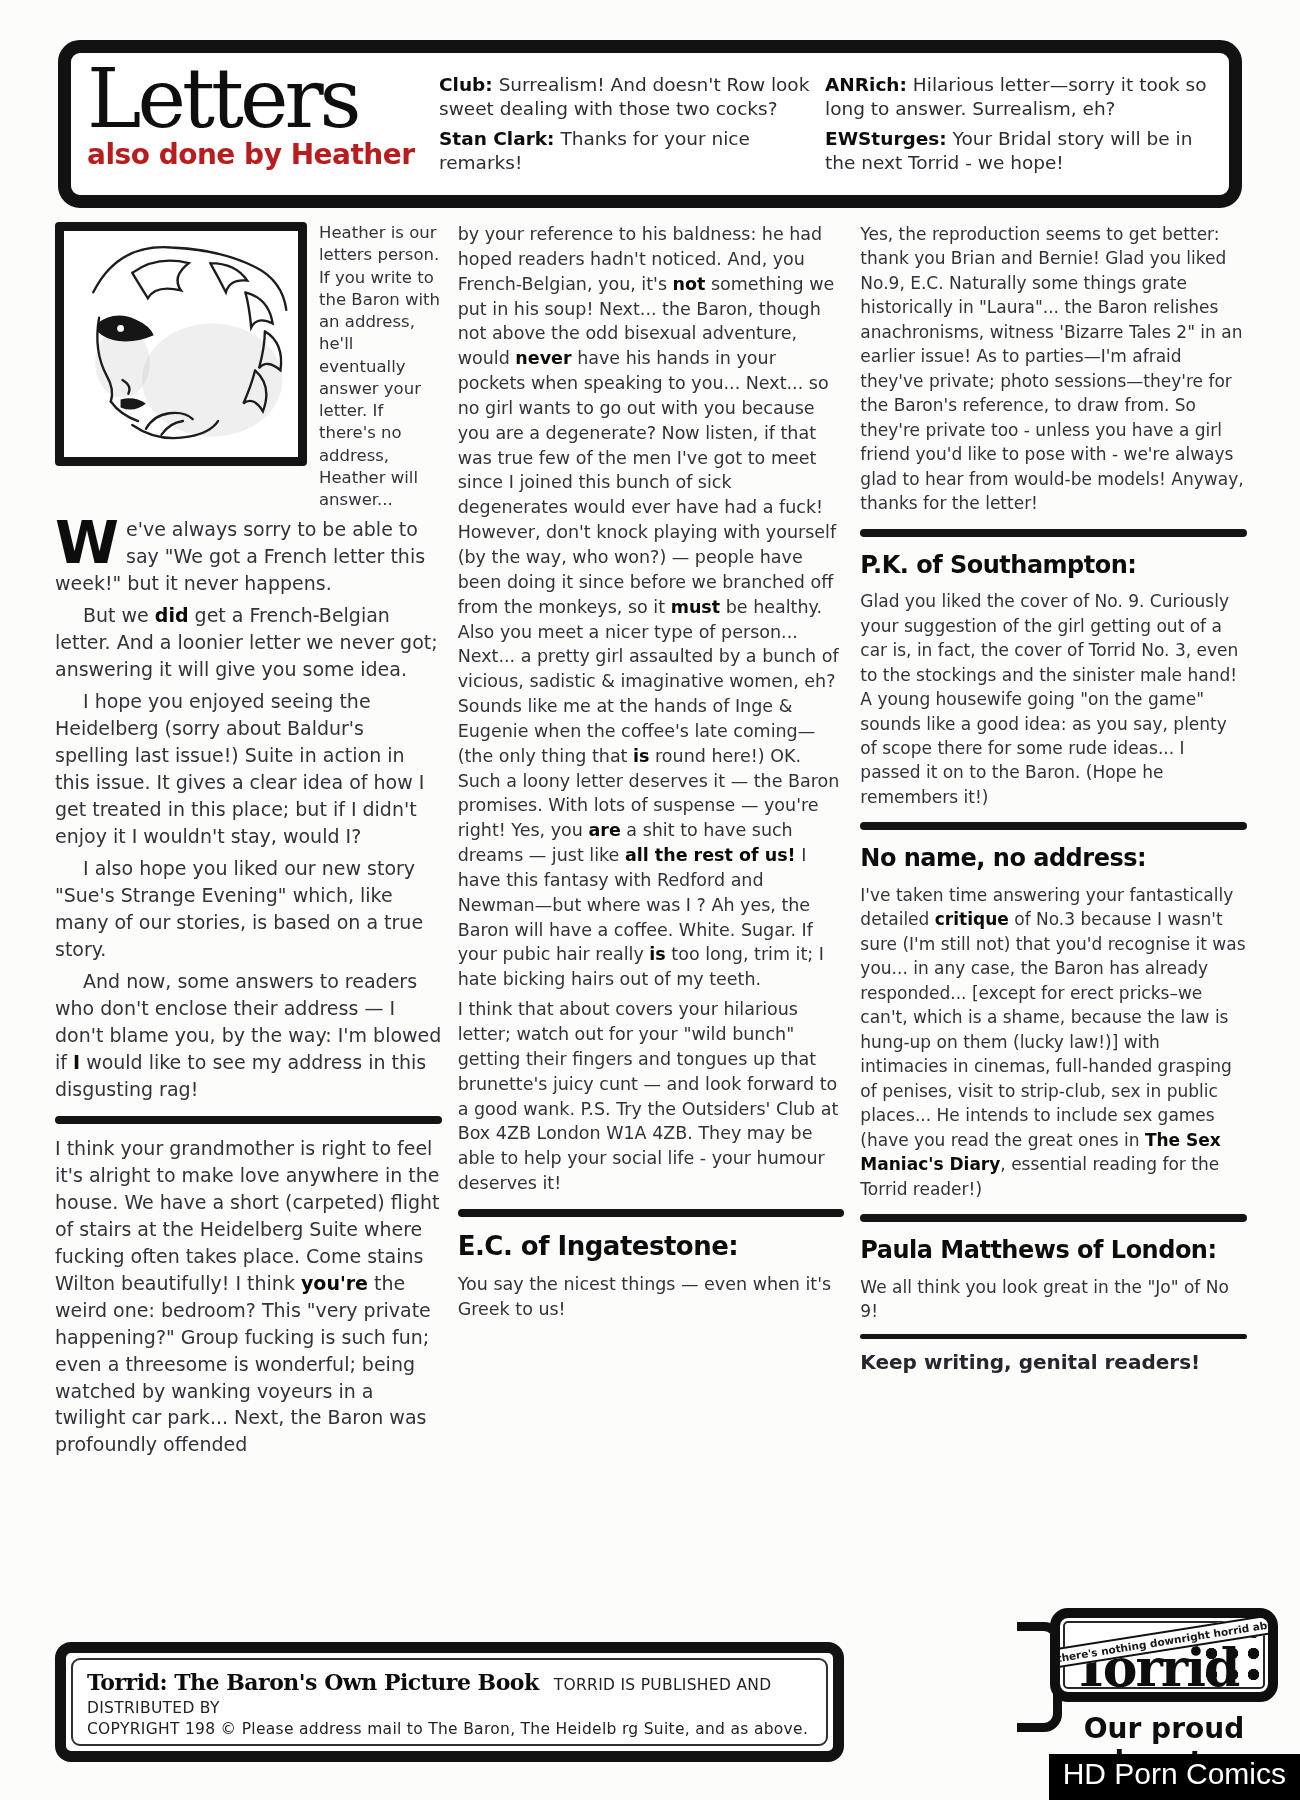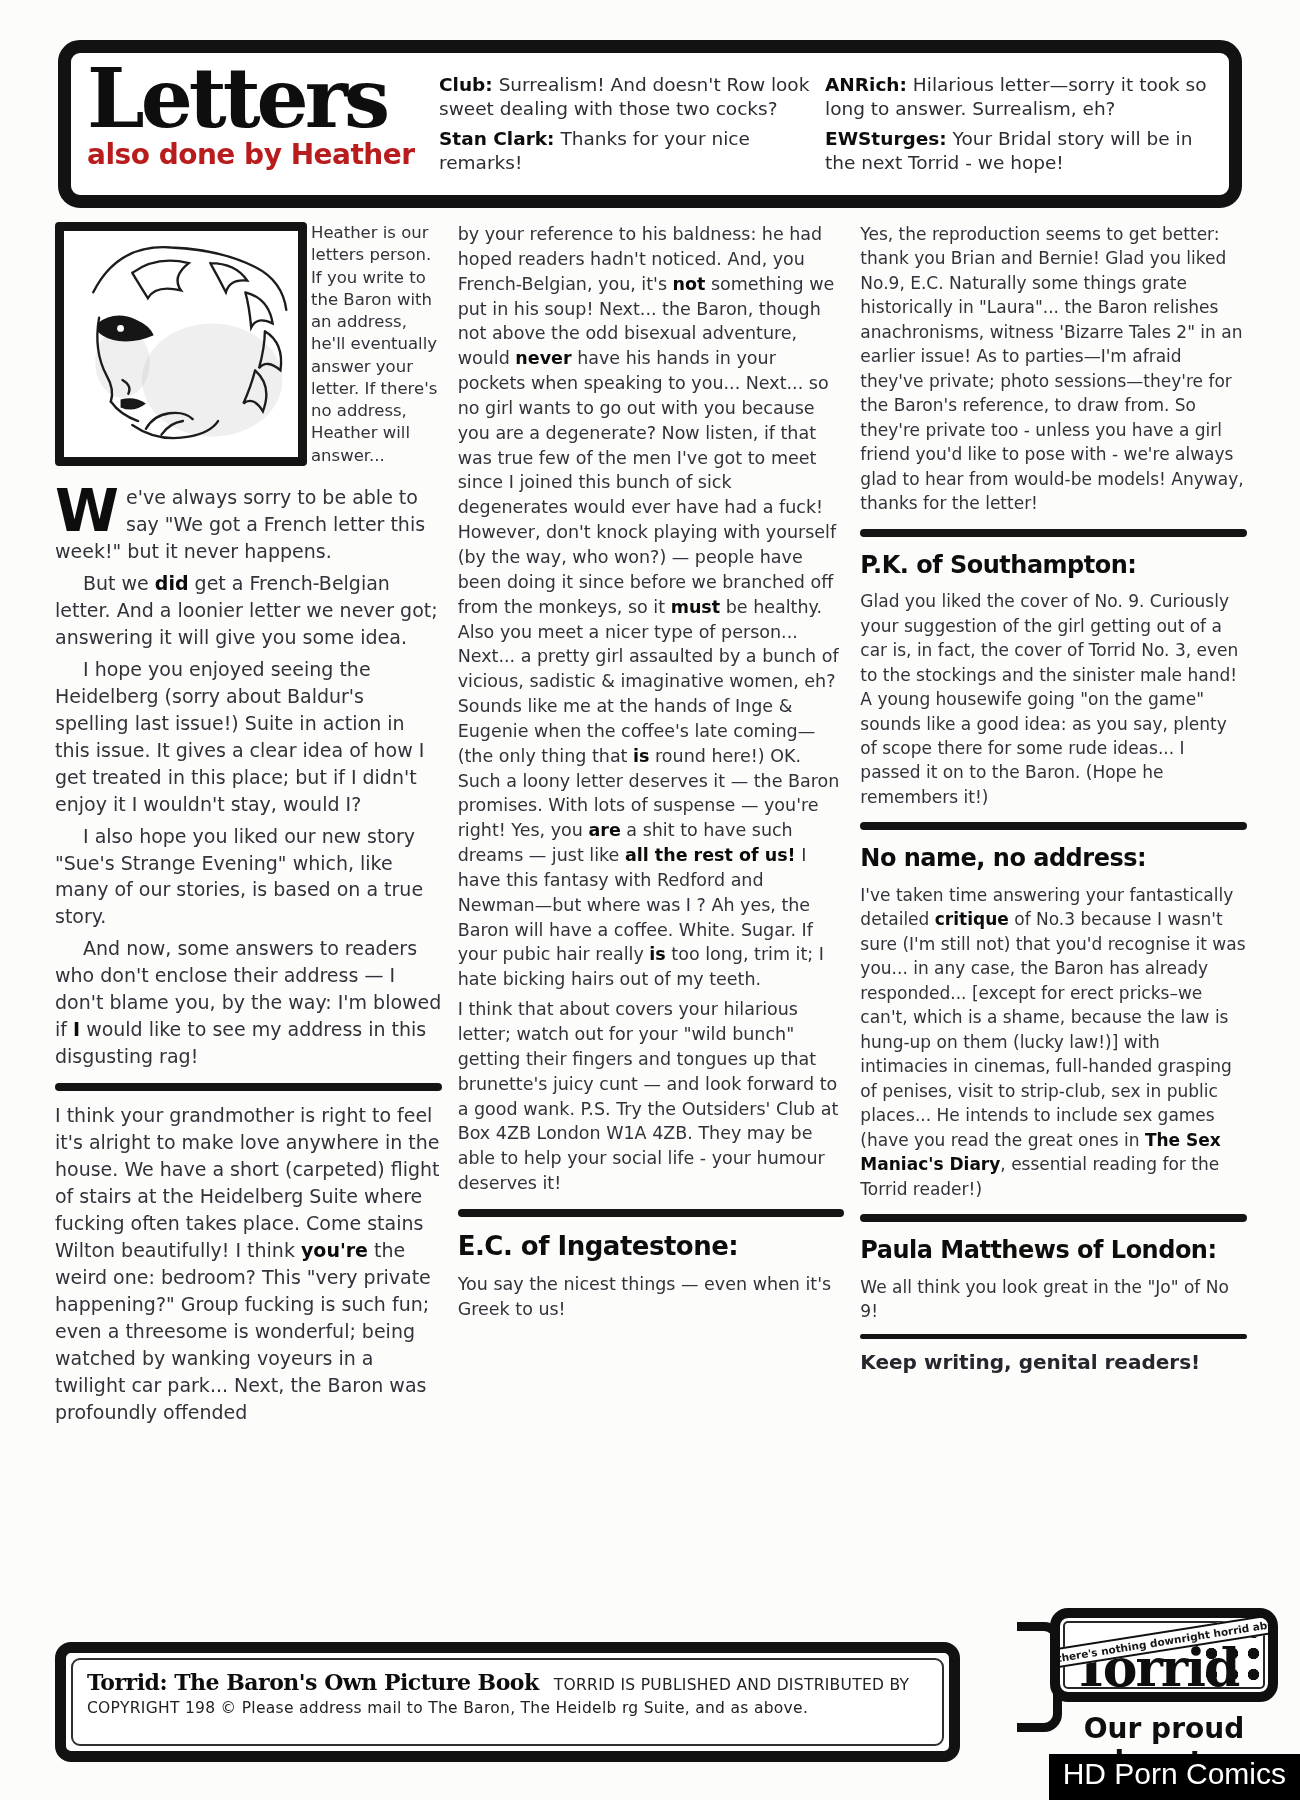--- a/index.html
+++ b/index.html
@@ -3,21 +3,21 @@
 <meta charset="utf-8">
 <style>
   html,body{margin:0;padding:0;background:#e8e8e6;}
   .page{position:relative;width:1300px;height:1800px;background:#fcfcfa;overflow:hidden;
         font-family:"DejaVu Sans",sans-serif;color:#32323a;}
   
   .masthead{position:absolute;left:58px;top:40px;width:1184px;height:168px;box-sizing:border-box;
             border:13px solid #121212;border-radius:22px;background:#ffffff;
             display:flex;align-items:stretch;padding:8px 16px;}
   .title-block{flex:none;width:330px;}
-  .title-block h1{margin:0;font-family:"DejaVu Serif",serif;font-weight:700;font-size:82px;
+  .title-block h1{margin:0;font-family:"DejaVu Serif",serif;font-weight:400;font-size:82px;
                   line-height:.92;letter-spacing:-4px;color:#0e0e0e;}
   .subtitle{font-size:28px;font-weight:700;color:#b91c1c;margin-top:2px;letter-spacing:-.5px;}
   .note-col{font-size:18.5px;line-height:1.28;color:#2c2c34;padding-top:12px;}
   .note-col.first{flex:none;width:372px;padding-left:22px;}
   .note-col.second{flex:1;padding-left:14px;}
   .note-col p{margin:0 0 7px;}
   .note-col b{color:#0d0d0d;}
   
   .columns{position:absolute;left:55px;top:222px;width:1192px;height:1410px;display:flex;gap:16px;
            overflow:hidden;}
@@ -26,29 +26,29 @@
   .col-left{font-size:19px;line-height:1.42;}
   .col-mid{font-size:17.5px;line-height:1.42;}
   .col-right{font-size:17px;line-height:1.44;}
   .ind{text-indent:28px;}
   .rule{height:8px;background:#141414;border-radius:5px;margin:13px 0 11px;}
   .rule.thin{height:5px;margin:10px 0 9px;}
   h2{font-size:26px;margin:0 0 7px;letter-spacing:-.5px;color:#0d0d0d;font-weight:800;}
   .col-right h2{font-size:24px;}
   .dropcap::first-letter{font-size:58px;font-weight:800;float:left;line-height:.78;
                          padding:5px 7px 0 0;color:#0d0d0d;}
-  .intro-row{display:flex;gap:4px;margin-bottom:12px;}
+  .intro-row{display:flex;gap:12px;margin-bottom:0;}
   .portrait{flex:none;width:252px;height:244px;margin:0;border:9px solid #141414;border-radius:4px;
             background:#fff;box-sizing:border-box;overflow:hidden;}
   .portrait svg{width:100%;height:100%;display:block;}
   .caption{font-size:16.5px;line-height:1.35;}
   .closing{font-size:20px;font-weight:600;color:#26262e;}
   b{color:#0c0c0c;}
   
-  .pub-box{position:absolute;left:55px;top:1642px;width:905px;height:120px;box-sizing:border-box;
+  .pub-box{position:absolute;left:55px;top:1642px;width:789px;height:120px;box-sizing:border-box;
            border:11px solid #121212;border-radius:16px;background:#fff;}
   .pub-inner{box-sizing:border-box;height:calc(100% - 10px);margin:5px;border:2px solid #30302f;
              border-radius:9px;padding:7px 14px;font-size:15.5px;line-height:1.4;color:#222;}
   .pub-title{font-family:"DejaVu Serif",serif;font-weight:800;font-size:22px;color:#0d0d0d;
              margin-right:10px;letter-spacing:-.5px;}
   .pub-caps{letter-spacing:.3px;}
   .logo-ghost{position:absolute;left:962px;top:1622px;width:82px;height:92px;border:9px solid #101010;
               border-radius:18px;clip-path:inset(0 0 0 55%);}
   .logo-wrap{position:absolute;left:1050px;top:1608px;width:228px;}
   .logo-box{position:relative;height:94px;box-sizing:border-box;border:10px solid #0f0f0f;

